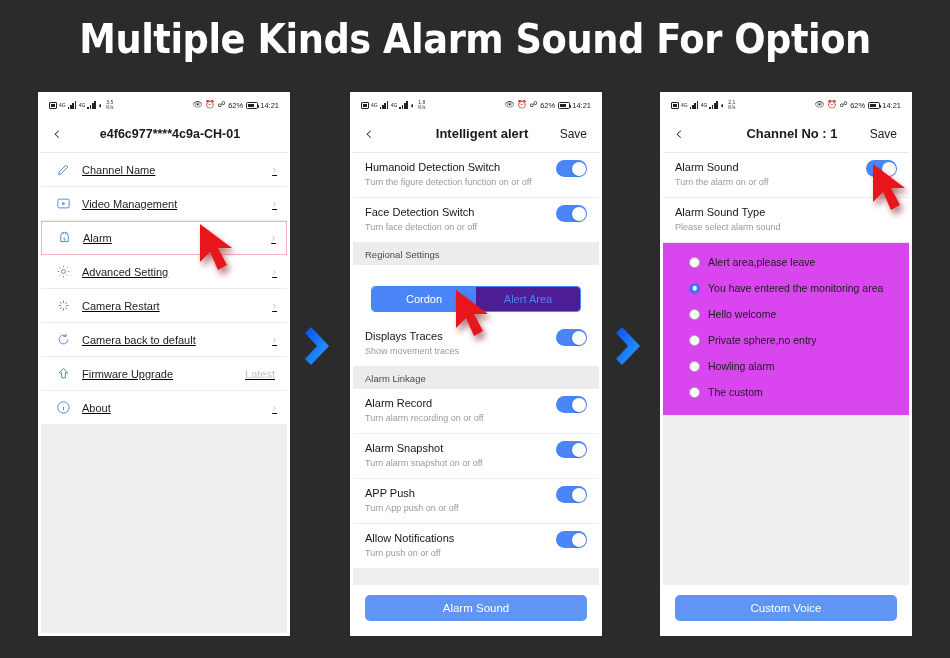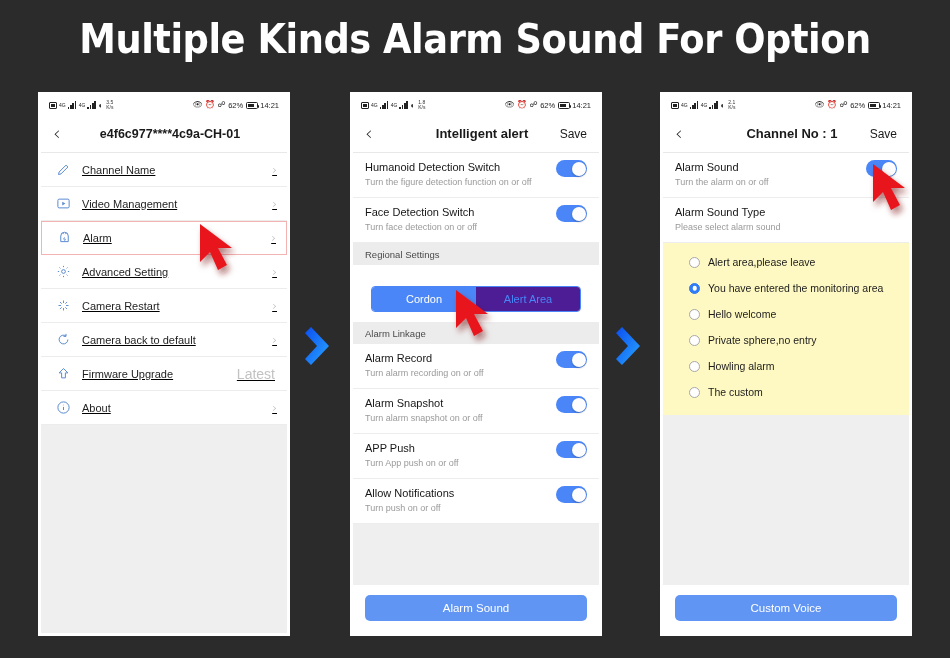--- a/index.html
+++ b/index.html
@@ -120,21 +120,21 @@
     border: 1px solid #f3b3b3; background: #fff;
   }
   .m-icon {
     width: 20px; height: 20px; flex: 0 0 20px;
     display: flex; align-items: center; justify-content: center;
     color: #5b8bd0; margin-right: 9px;
   }
   .m-label { font-size: 11px; color: #1e1e1e; flex: 1 1 auto; }
   .m-chev { font-size: 12px; color: #b9b9b9; font-weight: 300;
     font-family: "DejaVu Sans", sans-serif; }
-  .m-note { font-size: 14px; color: #c2c2c2; margin-right: 2px; }
+  .m-note { font-size: 11px; color: #c2c2c2; margin-right: 2px; }
 
   
   .sw-row {
     background: #ffffff; padding: 7px 12px 8px 12px;
     display: flex; align-items: flex-start;
     border-bottom: 1px solid #ededed;
     min-height: 45px;
   }
   .sw-text { flex: 1 1 auto; }
   .sw-title { font-size: 11px; color: #161616; line-height: 1.35; }
@@ -162,21 +162,21 @@
     border-radius: 4px; overflow: hidden;
   }
   .seg {
     flex: 1 1 50%; display: flex; align-items: center; justify-content: center;
     font-size: 11px; cursor: pointer;
   }
   .seg.active { background: #4a86f7; color: #ffffff; }
   .seg.inactive { background: #4c1d95; color: #4a86f7; }
 
   
-  .radio-wrap { background: #fef9c3; padding: 6px 0 10px 0; }
+  .radio-wrap { background: #d946ef; padding: 6px 0 10px 0; }
   .radio-row {
     display: flex; align-items: center; padding: 7px 12px 7px 26px;
     cursor: pointer;
   }
   .radio {
     width: 11px; height: 11px; flex: 0 0 11px; border-radius: 50%;
     border: 1.3px solid #a8a8a8; margin-right: 8px; position: relative;
     background: #fff;
   }
   .radio.checked { border-color: #2f7cf6; background: #2f7cf6; }
@@ -437,20 +437,27 @@
 
         <div class="section-head">Regional Settings</div>
 
         <div class="seg-wrap">
           <div class="segmented">
             <div class="seg active">Cordon</div>
             <div class="seg inactive">Alert Area</div>
           </div>
         </div>
 
+        <div class="sw-row">
+          <div class="sw-text">
+            <div class="sw-title">Displays Traces</div>
+            <div class="sw-sub">Show movement traces</div>
+          </div>
+          <div class="toggle"></div>
+        </div>
 
         <div class="section-head">Alarm Linkage</div>
 
         <div class="sw-row">
           <div class="sw-text">
             <div class="sw-title">Alarm Record</div>
             <div class="sw-sub">Turn alarm recording on or off</div>
           </div>
           <div class="toggle"></div>
         </div>

